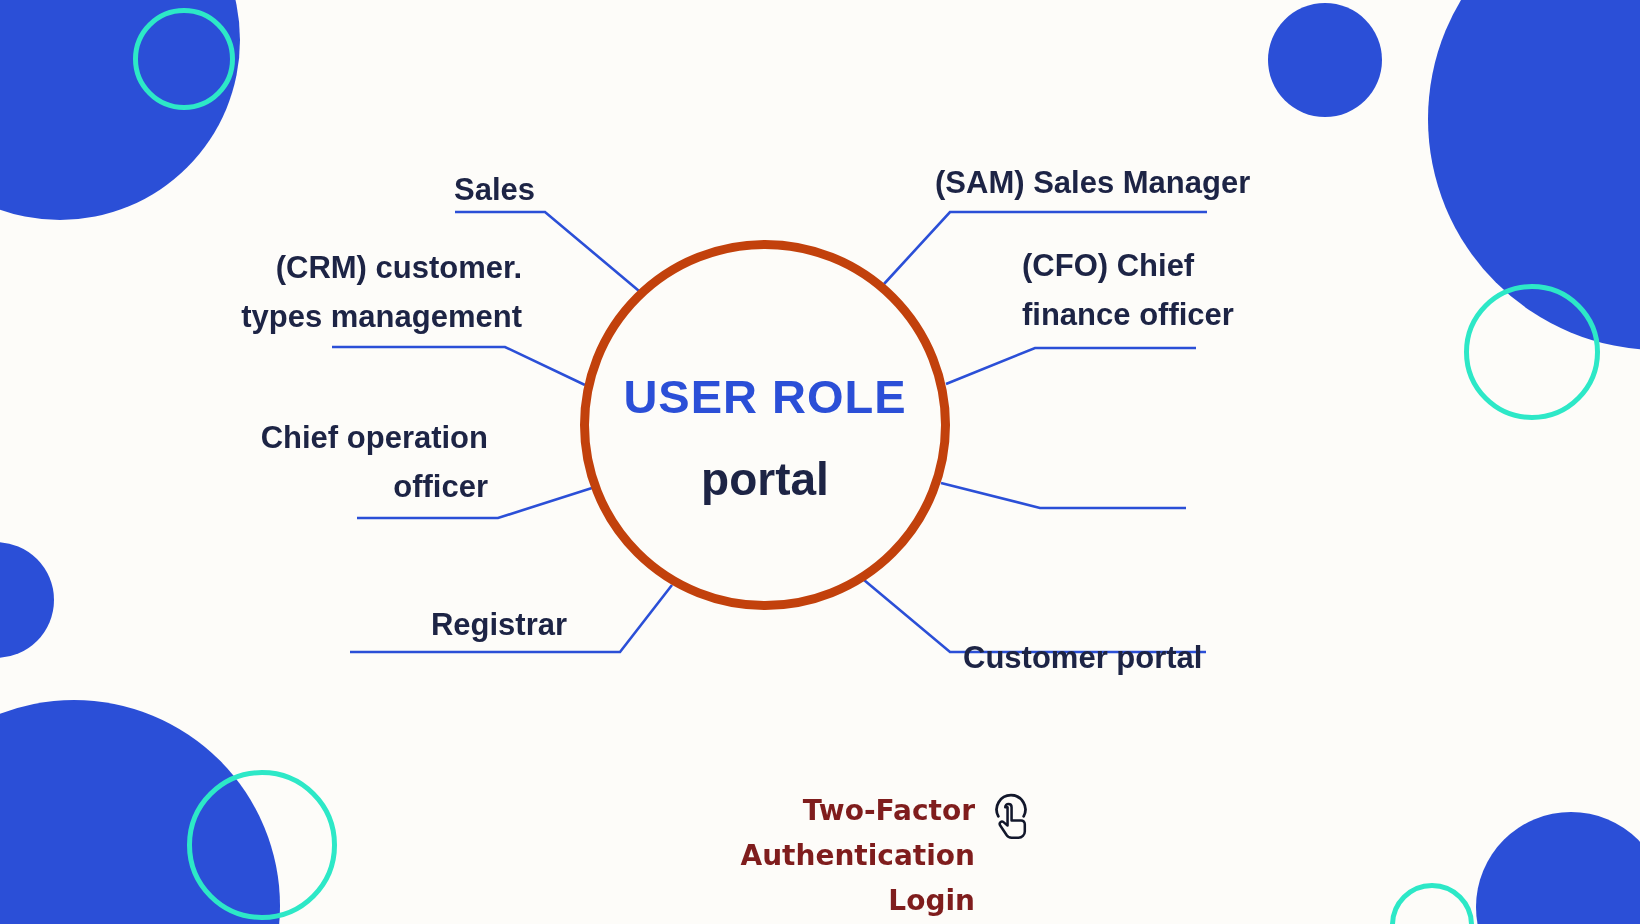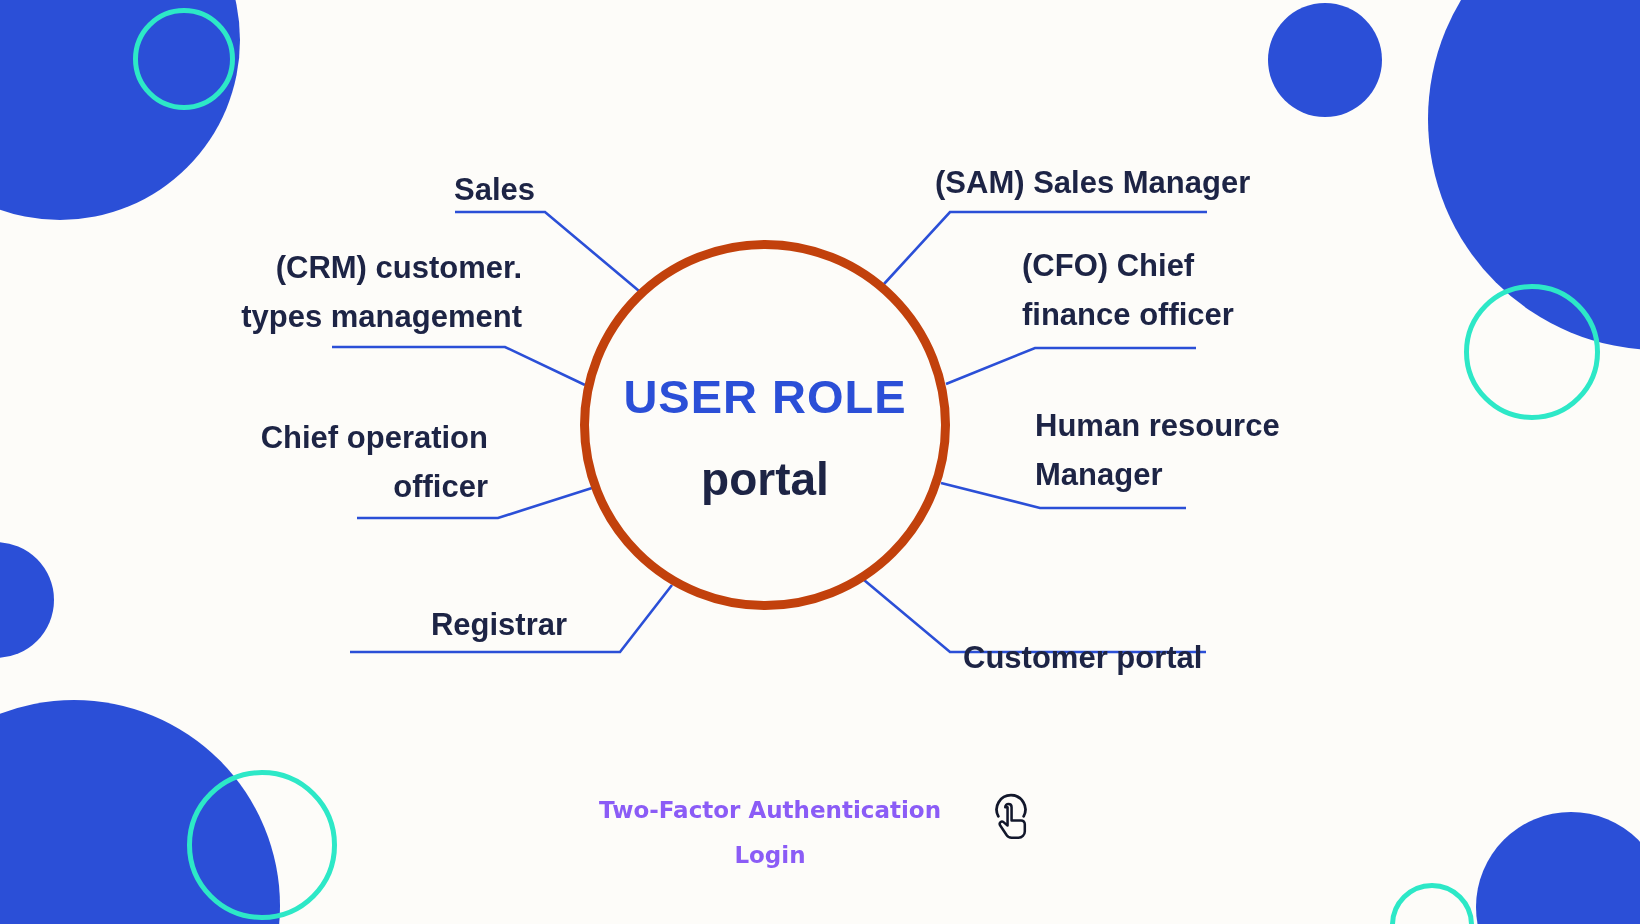--- a/index.html
+++ b/index.html
@@ -86,23 +86,23 @@
   .role-sam       { left: 935px;  top: 158px; }
   .role-cfo       { left: 1022px; top: 241px; }
   .role-hr        { left: 1035px; top: 401px; }
   .role-portal    { left: 963px;  top: 633px; }
 
   
   .footer-label {
     position: absolute;
     left: 565px; top: 788px;
     width: 410px;
-    text-align: center;
-    color: #8b5cf6;
-    font-size: 23px;
+    text-align: right;
+    color: #7f1d1d;
+    font-size: 28px;
     font-weight: bold;
     line-height: 45px;
     white-space: pre-line;
     font-family: "DejaVu Sans", sans-serif;
   }
   .footer-icon {
     position: absolute;
     left: 988px; top: 792px;
     width: 46px; height: 58px;
   }
@@ -142,22 +142,20 @@
   <div class="role align-right role-admin">Sales</div>
   <div class="role align-right role-crm">(CRM)  customer.
 types management</div>
   <div class="role align-right role-coo">Chief operation
 officer</div>
   <div class="role align-right role-registrar">Registrar</div>
 
   <div class="role align-left role-sam">(SAM) Sales Manager</div>
   <div class="role align-left role-cfo">(CFO) Chief
 finance officer</div>
-  <div class="role align-left role-hr">Human resource
-Manager</div>
   <div class="role align-left role-portal">Customer portal</div>
 
   <div class="footer-label">Two-Factor Authentication
 Login</div>
   <svg class="footer-icon" viewBox="0 0 40 50" xmlns="http://www.w3.org/2000/svg">
     <path d="M9 21 a12.5 12.5 0 1 1 22 0" fill="none" stroke="#12172b" stroke-width="2.4" stroke-linecap="round"></path>
     <path d="M17 13 v16 l-3.5 -3 c-1.8 -1.5 -4.2 0.6 -3 2.7 l5.5 8.3 c1 1.6 2.7 2.5 4.6 2.5 h5.9 c3 0 5.5 -2.4 5.5 -5.4 v-6.3 c0 -1.9 -1.4 -3.3 -3.3 -3.3 h-8.2 v-11.5 c0 -1.6 -1.1 -2.8 -2.7 -2.8 c-1.6 0 -2.8 1.2 -2.8 2.8 z" fill="#fdfcf9" stroke="#12172b" stroke-width="2.2" stroke-linejoin="round"></path>
   </svg>
 
 </div>

